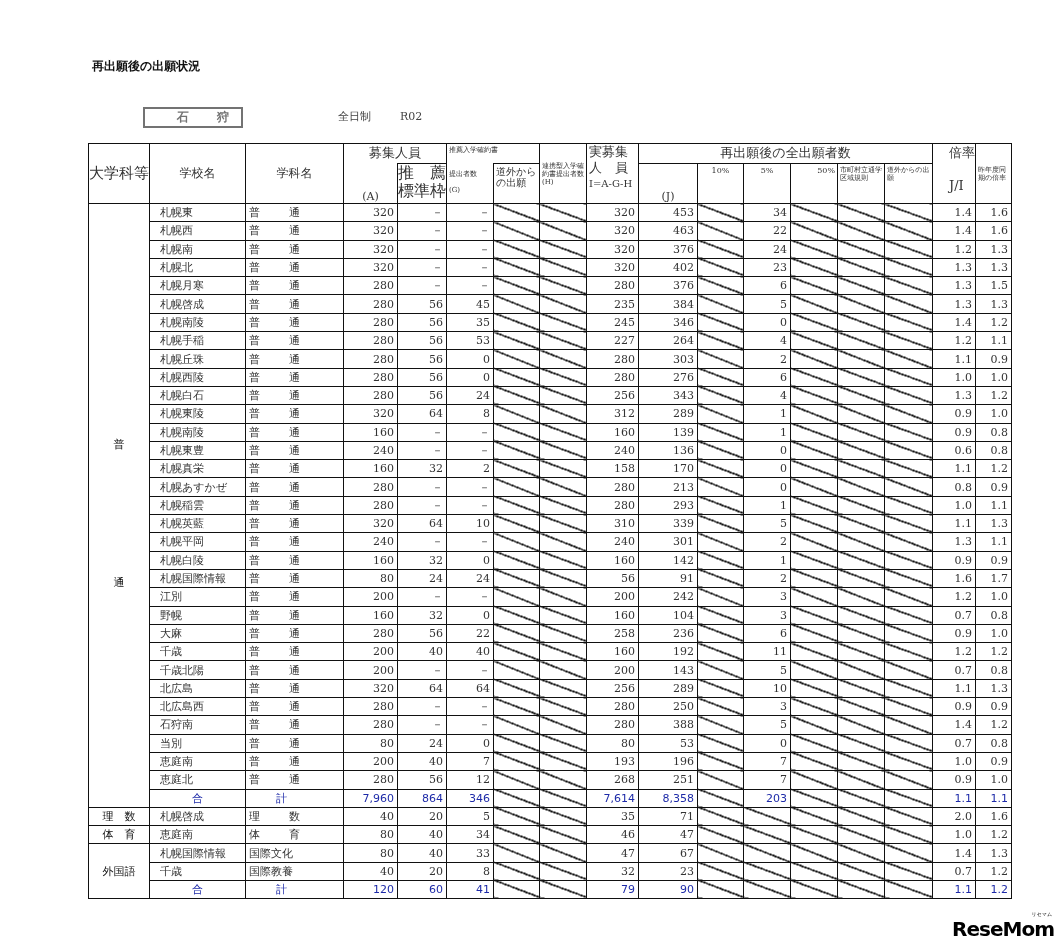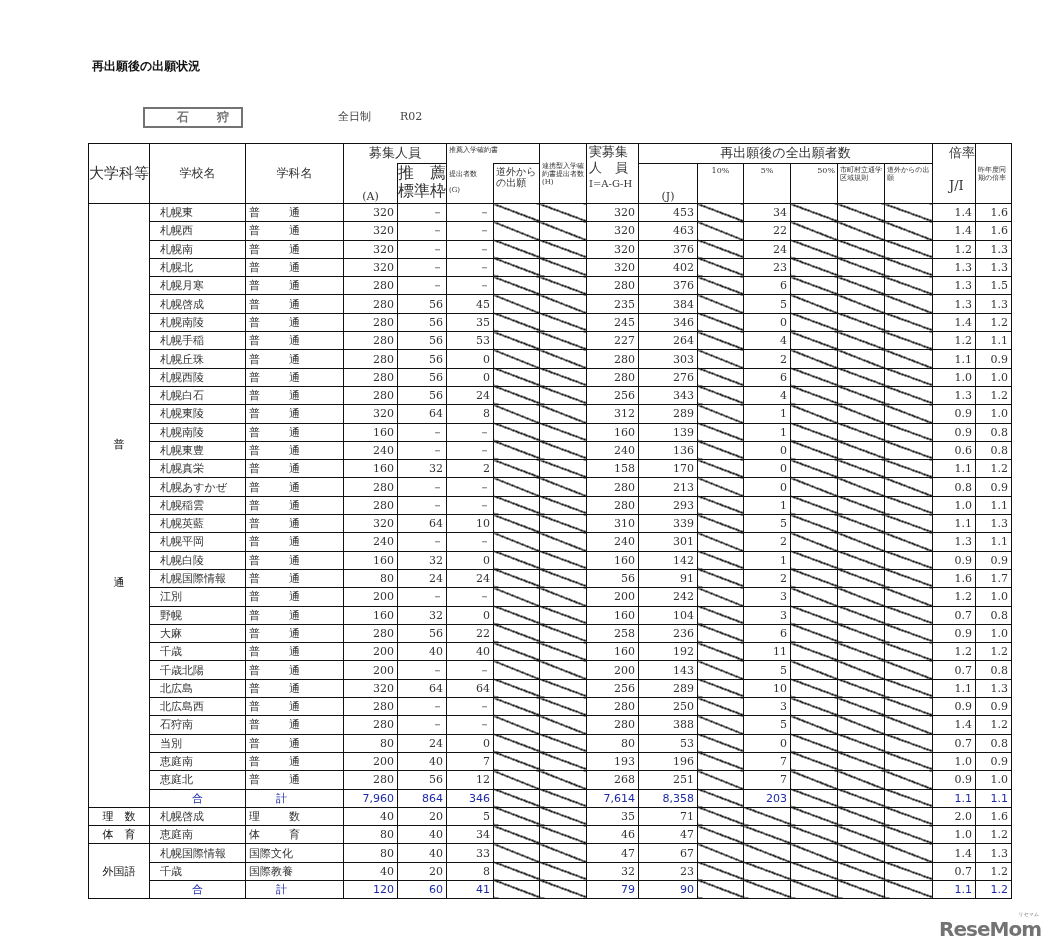--- a/index.html
+++ b/index.html
@@ -22,22 +22,22 @@
   .dept span.l { display:inline-block; width:40px; }
   .blue { color:#1d2aa8; font-family:"DejaVu Sans","Liberation Sans",sans-serif; font-weight:bold; font-size:11px; }
   .cat { text-align:center; font-family:"DejaVu Sans","Liberation Sans",sans-serif; font-weight:bold; font-size:11px; color:#111; }
   .diag { background:linear-gradient(to bottom left, transparent calc(50% - 1px), #111 calc(50% - 1px), #111 calc(50% + 0.6px), transparent calc(50% + 0.6px));
           background-size:100% 100%; }
   thead th { font-size:12px; color:#333; vertical-align:top; }
   .h-big { font-size:13px; }
   .h-small { font-size:8px; line-height:9px; text-align:left; padding:2px !important; }
   .h-tiny { font-size:7px; line-height:8px; text-align:left; padding:2px !important; }
   .total-label { color:#1d2aa8; font-family:"DejaVu Sans","Liberation Sans",sans-serif; font-weight:bold; font-size:11px; }
-  .watermark { position:absolute; right:14px; bottom:10px; font-family:"DejaVu Sans","Liberation Sans",sans-serif;
-               font-weight:bold; font-size:20px; color:#737373; letter-spacing:-1px; }
+  .watermark { position:absolute; right:1px; bottom:10px; font-family:"DejaVu Sans","Liberation Sans",sans-serif;
+               font-weight:bold; font-size:20px; color:#000000; letter-spacing:-1px; }
   .watermark small { position:absolute; right:2px; top:-6px; font-size:5px; font-weight:normal; letter-spacing:0; }
 </style>
 </head>
 <body>
 
 <div class="title">再出願後の出願状況</div>
 <div class="region-box">石 狩</div>
 <div class="system-label">
   <span>全日制</span><span>R02</span>
 </div>

